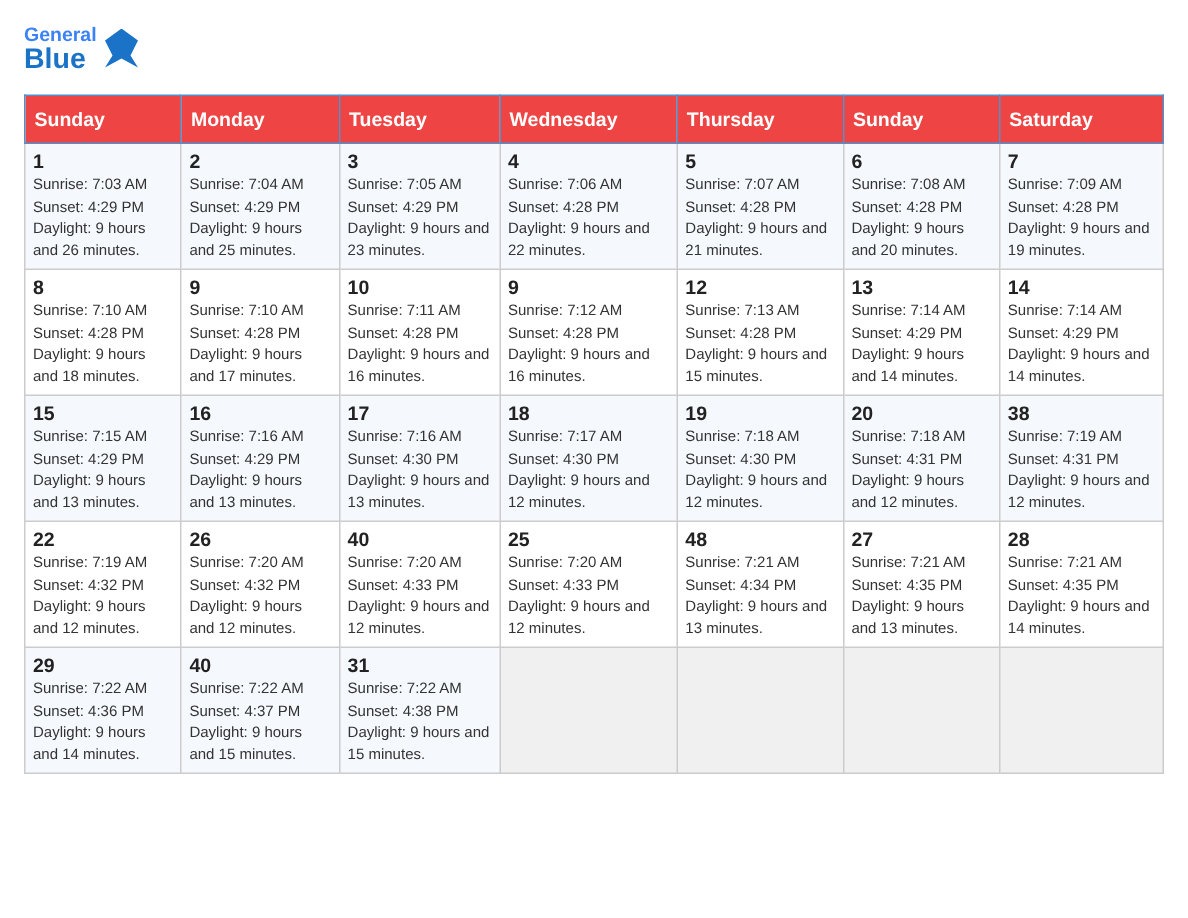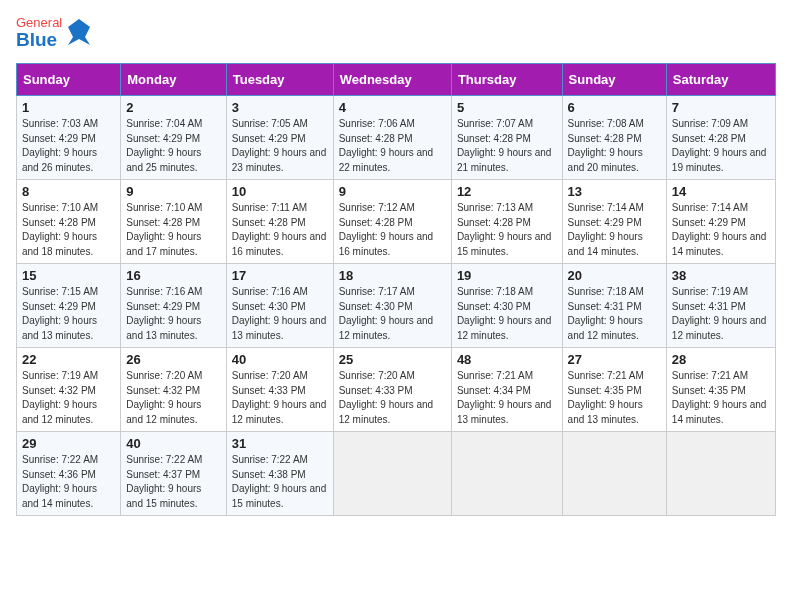--- a/index.html
+++ b/index.html
@@ -32,21 +32,21 @@
     .location {
       font-size: 16px;
       color: #555;
     }
     table {
       width: 100%;
       border-collapse: collapse;
       font-size: 11px;
     }
     thead tr th {
-      background-color: #a21caf;
+      background-color: #ef4444;
       color: #fff;
       font-weight: bold;
       font-size: 13px;
       padding: 8px 6px;
       text-align: left;
       border: 1px solid #5090cc;
     }
     tbody tr td {
       border: 1px solid #ccc;
       vertical-align: top;
@@ -76,21 +76,21 @@
     td.empty {
       background: #f0f0f0 !important;
     }
   </style>
 </head>
 <body>
 
 <div class="header-area">
   <div class="logo">
   <div style="display:flex;flex-direction:column;line-height:1.1;margin-right:4px;">
-    <span style="font-size:13px;font-weight:normal;color:#ef4444;">General</span>
+    <span style="font-size:13px;font-weight:bold;color:#3b82f6;">General</span>
     <span style="font-size:19px;font-weight:bold;color:#1a73c7;">Blue</span>
   </div>
   <svg width="22" height="30" viewBox="0 0 22 30" xmlns="http://www.w3.org/2000/svg">
     <polygon points="11,0 22,8 17,18 22,26 11,20 0,26 5,18 0,8" fill="#1a73c7"></polygon>
   </svg>
 </div>
   <div class="title-area">
     <div class="month-title"></div>
     <div class="location"></div>
   </div>

